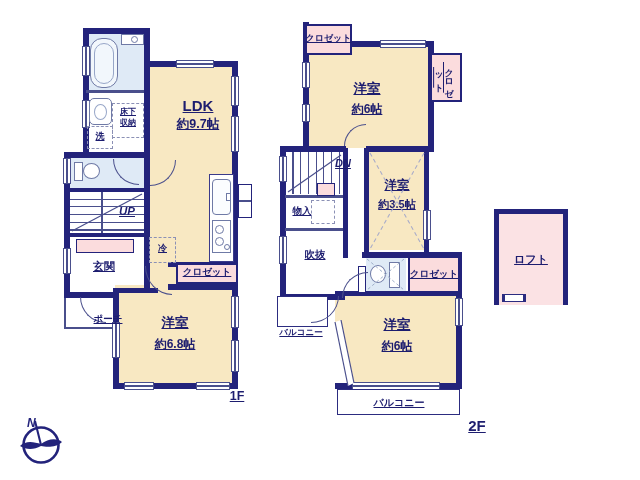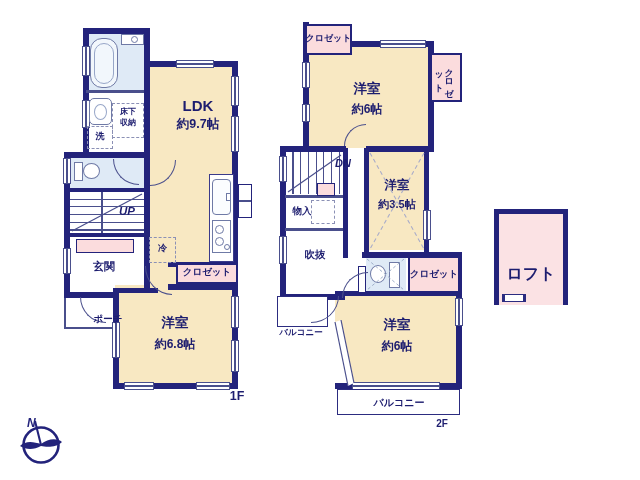--- a/index.html
+++ b/index.html
@@ -10,21 +10,21 @@
   .thin{position:absolute;box-sizing:border-box;background:var(--line,#4a4f8c);}
   .fl-cream{background:var(--room,#f8e8c2);}
   .fl-pink{background:var(--closet,#fbdcdd);border:2.5px solid var(--wall,#23237b);}
   .fl-blue{background:var(--wet,#dfeaf6);}
   .fl-white{background:#fff;}
   .winh{position:absolute;box-sizing:border-box;border:1px solid var(--line,#4a4f8c);
         background:linear-gradient(to bottom,#fff 0 40%,var(--line,#4a4f8c) 40% 60%,#fff 60% 100%);}
   .winv{position:absolute;box-sizing:border-box;border:1px solid var(--line,#4a4f8c);
         background:linear-gradient(to right,#fff 0 40%,var(--line,#4a4f8c) 40% 60%,#fff 60% 100%);}
   .dash{position:absolute;box-sizing:border-box;border:1.2px dashed #8b90b5;}
-  .lab{position:absolute;color:var(--label,#1d1d6f);font-weight:700;text-align:center;line-height:1.1;}
+  .lab{position:absolute;color:var(--label,#1d1d6f);font-weight:700;text-align:center;line-height:1.1;text-decoration:underline;}
   .arc{position:absolute;box-sizing:border-box;border:1.3px solid var(--line,#4a4f8c);background:transparent;}
   .stairs-h{background:#fff;background-image:repeating-linear-gradient(to bottom,transparent 0 6.5px,var(--line,#4a4f8c) 6.5px 7.7px);}
   .stairs-v{background:#fff;background-image:repeating-linear-gradient(to right,transparent 0 6.5px,var(--line,#4a4f8c) 6.5px 7.7px);}
   .fix{position:absolute;box-sizing:border-box;background:#fff;border:1px solid #6f7aa6;}
   .wm{position:absolute;color:var(--watermark,#c9c9d1);font-weight:400;letter-spacing:1px;}
 </style>
 </head>
 <body>
 
 <div class="plan">
@@ -182,38 +182,38 @@
     <div class="abs" style="left:358px;top:266px;width:8px;height:27px;background:#fff;border:1.5px solid var(--wall,#23237b)"></div>
 
     
     <div class="abs" style="left:337px;top:389px;width:123px;height:26px;background:#fff;border:1.8px solid #2c2c80"></div>
     <div class="lab" style="left:358px;top:397px;width:82px;font-size:10px">バルコニー</div>
     <div class="abs" style="left:277px;top:296px;width:51px;height:31px;background:#fff;border:1.8px solid #2c2c80"></div>
     <div class="lab" style="left:274px;top:328px;width:54px;font-size:8.5px">バルコニー</div>
 
     
     <div class="abs" style="left:494px;top:209px;width:74px;height:96px;background:var(--loft,#fbe2e4);border:5px solid var(--wall,#23237b);border-bottom:none"></div>
-    <div class="lab" style="left:496px;top:265px;width:70px;font-size:16px">ロフト</div>
+    <div class="lab" style="left:496px;top:253px;width:70px;font-size:11px">ロフト</div>
     <div class="abs" style="left:502px;top:294px;width:24px;height:8px;background:#fff;border:1.5px solid #2c2c80;border-left-width:3px;border-right-width:3px"></div>
 
     
     <div class="arc" style="left:344px;top:124px;width:22px;height:22px;border-width:1.3px 0 0 1.3px;border-radius:100% 0 0 0"></div>
     <div class="arc" style="left:342px;top:272px;width:26px;height:26px;border-width:1.3px 0 0 1.3px;border-radius:100% 0 0 0"></div>
     <div class="arc" style="left:311px;top:296px;width:28px;height:27px;border-width:0 1.3px 1.3px 0;border-radius:0 0 100% 0"></div>
 
     
     <div class="lab" style="left:336px;top:82px;width:62px;font-size:13.5px">洋室</div>
     <div class="lab" style="left:336px;top:103px;width:62px;font-size:12px">約6帖</div>
     <div class="lab" style="left:330px;top:157px;width:26px;font-size:11px;font-style:italic">DN</div>
     <div class="lab" style="left:293px;top:249px;width:44px;font-size:10.5px">吹抜</div>
     <div class="lab" style="left:368px;top:179px;width:58px;font-size:12.5px">洋室</div>
     <div class="lab" style="left:364px;top:198px;width:66px;font-size:11px">約3.5帖</div>
     <div class="lab" style="left:366px;top:318px;width:62px;font-size:13.5px">洋室</div>
     <div class="lab" style="left:366px;top:340px;width:62px;font-size:12px">約6帖</div>
-    <div class="lab" style="left:425px;top:418px;width:34px;font-size:10px">2F</div>
+    <div class="lab" style="left:460px;top:418px;width:34px;font-size:15px">2F</div>
   </div>
 
   
   <svg class="abs" width="640" height="480" style="left:0;top:0;pointer-events:none">
     <line x1="72" y1="231" x2="142" y2="194" stroke="#4a4f8c" stroke-width="1.2"></line>
     <line x1="288" y1="192" x2="341" y2="155" stroke="#4a4f8c" stroke-width="1.2"></line>
     <line x1="370" y1="153" x2="424" y2="249" stroke="#a9acc9" stroke-width="1.1" stroke-dasharray="4,3"></line>
     <line x1="424" y1="153" x2="370" y2="249" stroke="#a9acc9" stroke-width="1.1" stroke-dasharray="4,3"></line>
     <line x1="367" y1="259" x2="404" y2="290" stroke="#9fb0c9" stroke-width="1" stroke-dasharray="3,2.5"></line>
     <line x1="404" y1="259" x2="367" y2="290" stroke="#9fb0c9" stroke-width="1" stroke-dasharray="3,2.5"></line>

